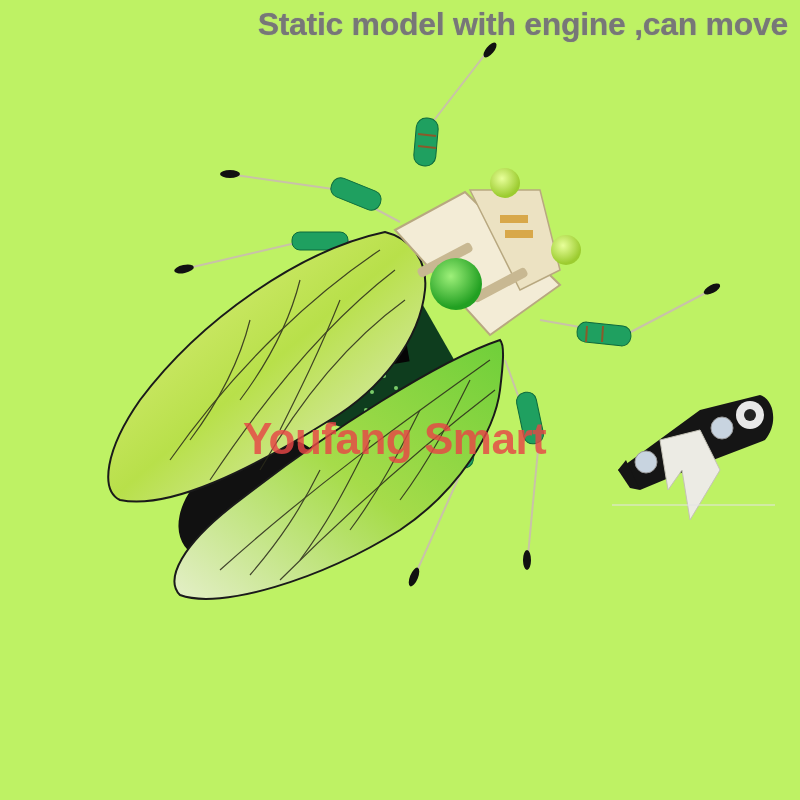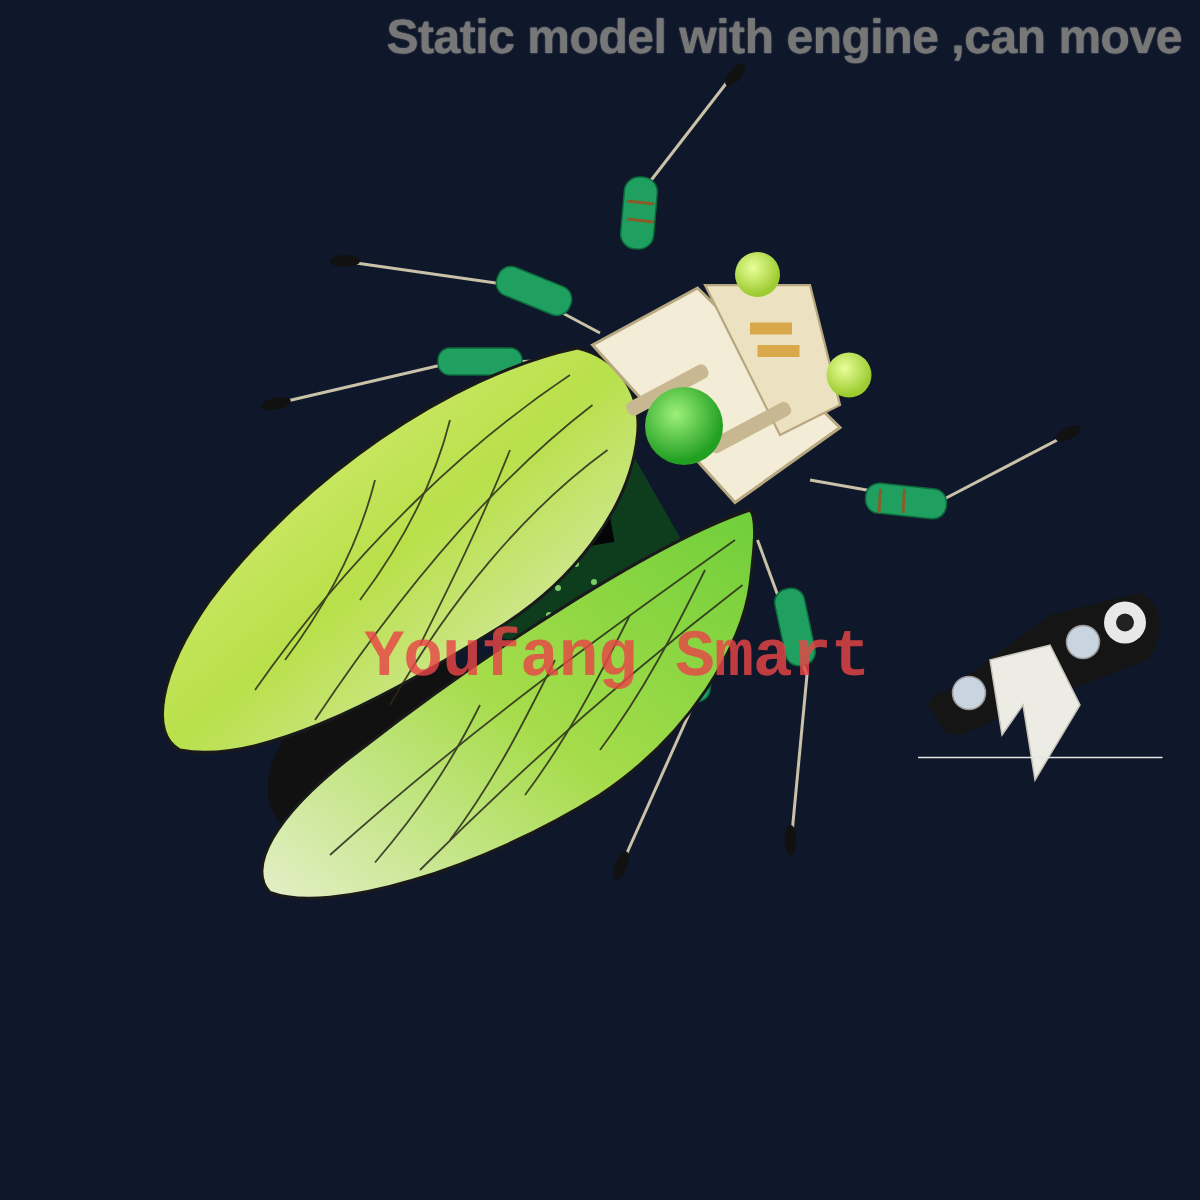--- a/index.html
+++ b/index.html
@@ -1,18 +1,18 @@
 <!DOCTYPE html>
 <html><head>
 <meta charset="utf-8">
 <style>
   html, body { margin:0; padding:0; background:#ffffff; }
-  .canvas { position:relative; width:800px; height:800px; overflow:hidden; background:#0f172a; font-family:"Liberation Sans", sans-serif; }
+  .canvas { position:relative; width:800px; height:800px; overflow:hidden; background:#bef264; font-family:"Liberation Sans", sans-serif; }
   .headline { position:absolute; top:6px; right:12px; font-size:32px; font-weight:bold; color:#777777; letter-spacing:-0.3px; white-space:nowrap; text-shadow:0 0 1px #999; }
-  .watermark { position:absolute; left:243px; top:414px; font-size:44px; font-weight:bold; color:rgba(230,70,70,0.82); white-space:nowrap; letter-spacing:-0.5px; z-index:5;font-family:Liberation Mono, monospace; }
+  .watermark { position:absolute; left:243px; top:414px; font-size:44px; font-weight:bold; color:rgba(230,70,70,0.82); white-space:nowrap; letter-spacing:-0.5px; z-index:5; }
   svg { position:absolute; left:0; top:0; }
 </style>
 </head>
 <body>
 
 <div class="canvas">
 
   <svg width="800" height="800" viewBox="0 0 800 800">
     <defs>
       <linearGradient id="wingL" x1="0" y1="0" x2="1" y2="1">

